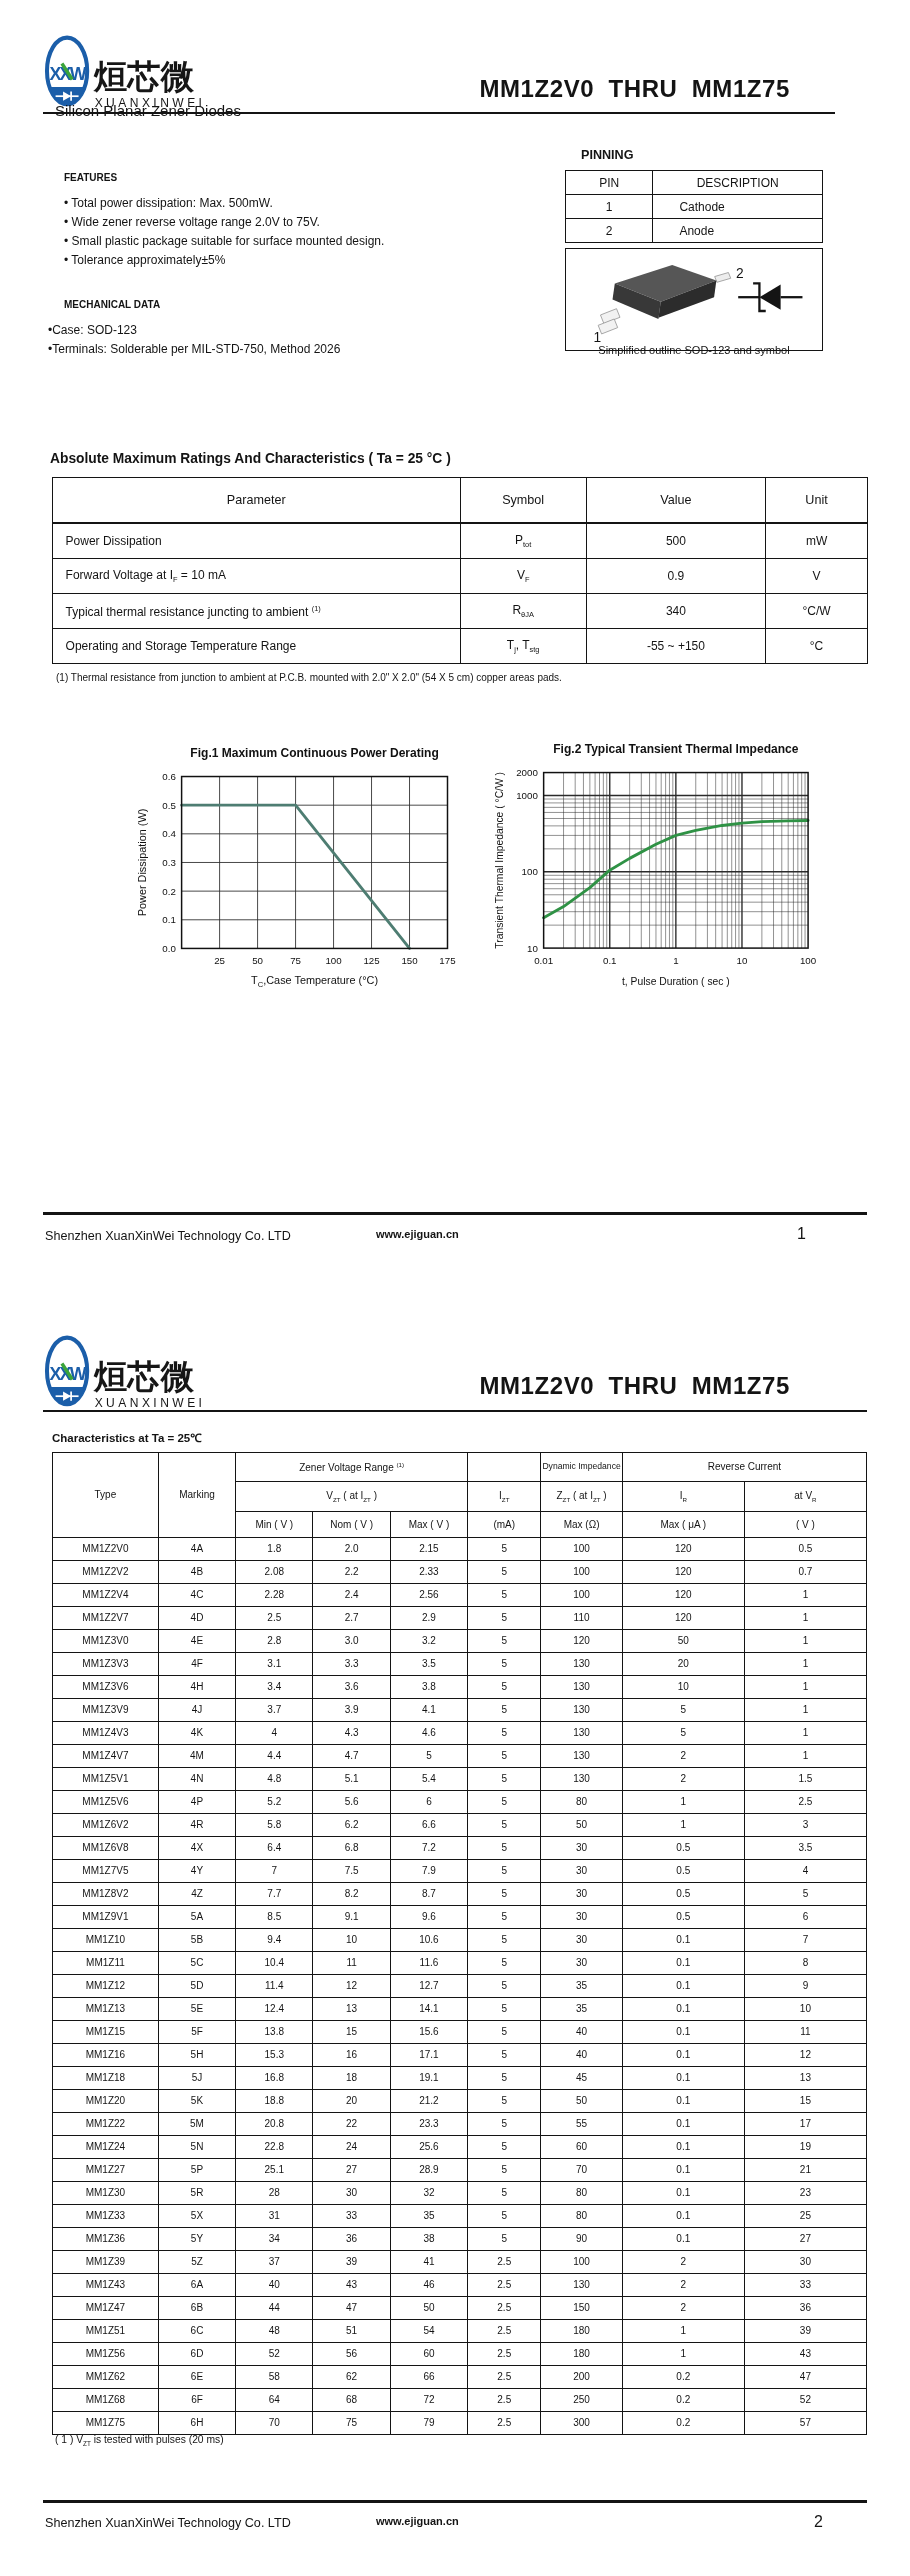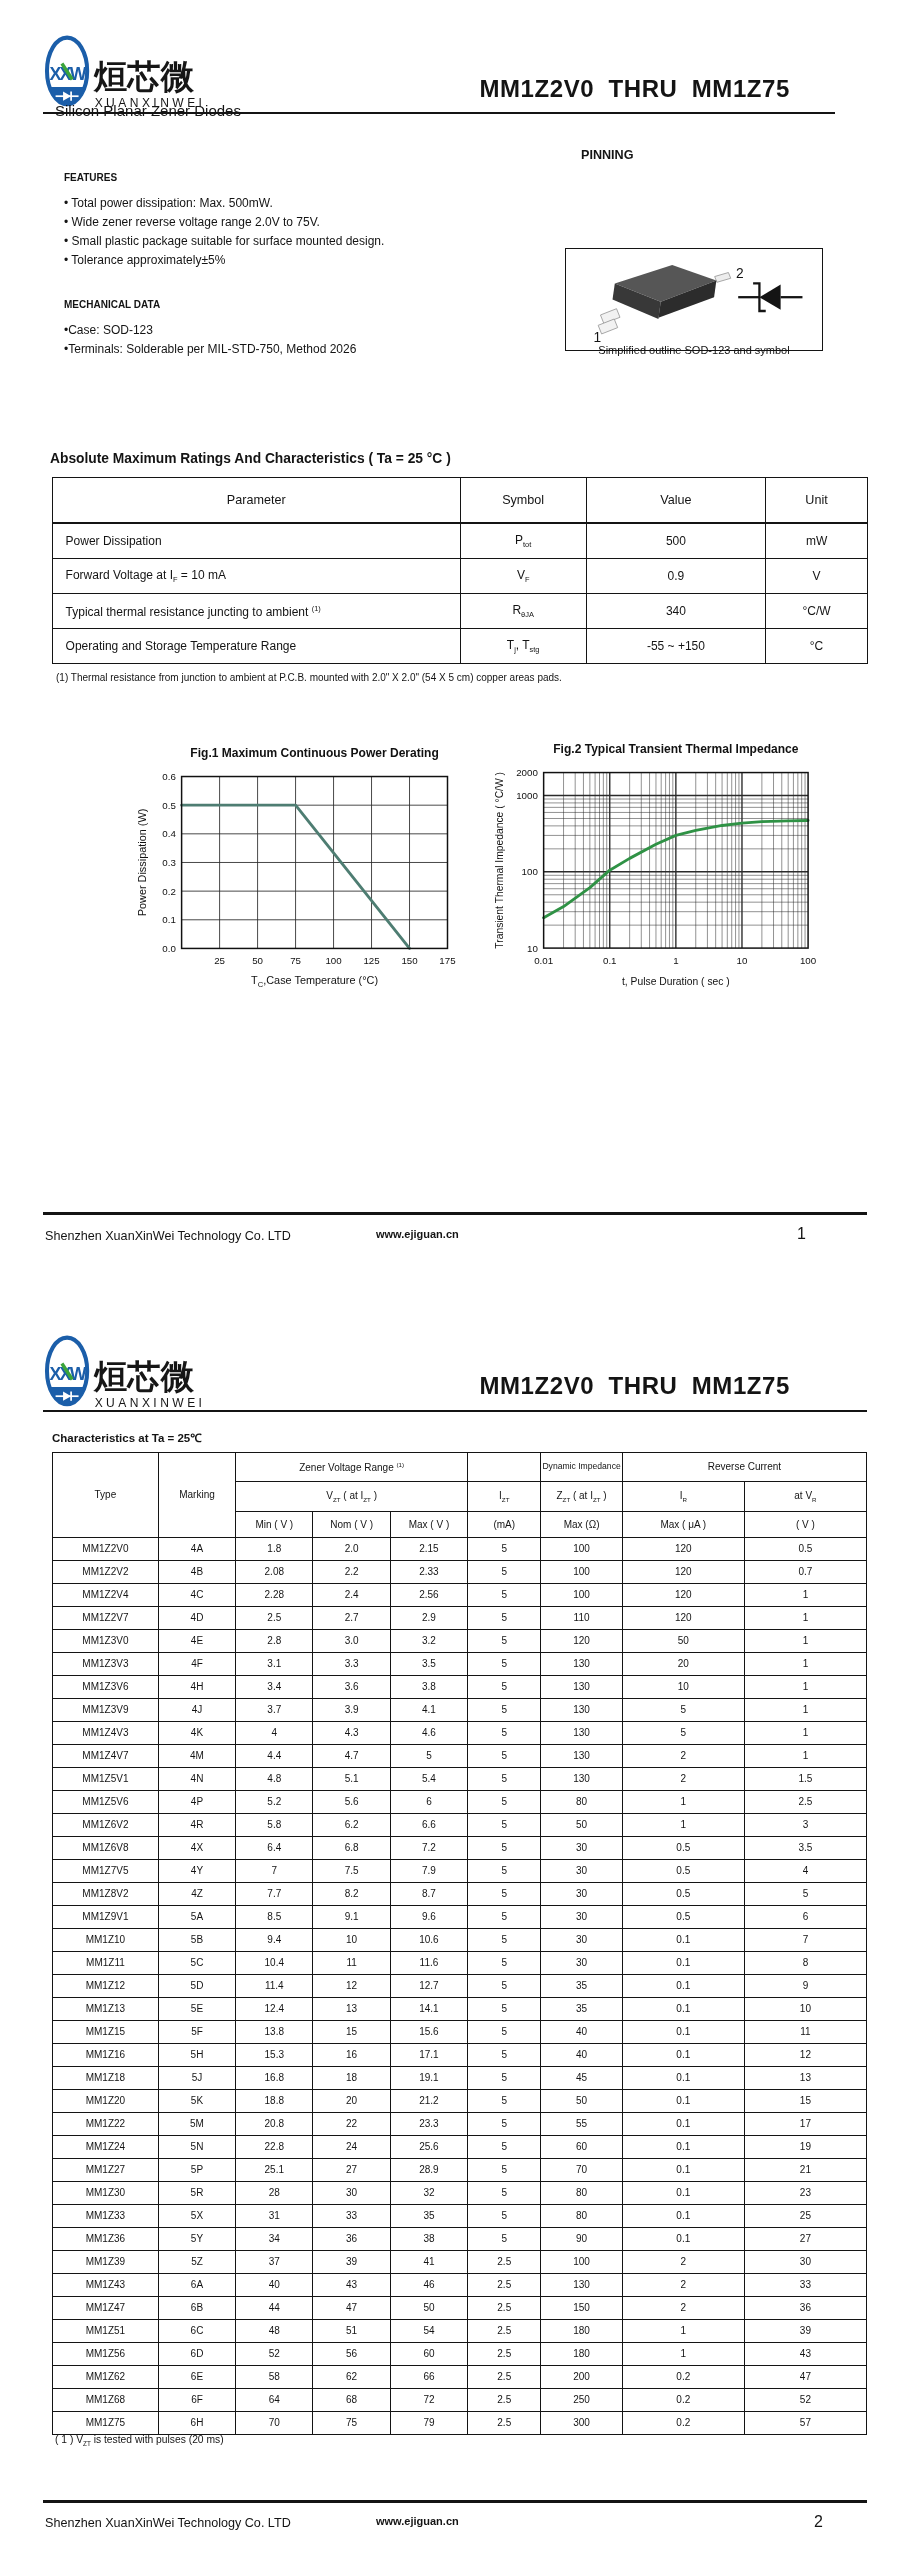--- a/index.html
+++ b/index.html
@@ -76,20 +76,40 @@
 
   <div class="abs sec-h" style="left:64px;top:172px">FEATURES</div>
   <div class="abs list" style="left:64px;top:194px">
     <div>• Total power dissipation: Max. 500mW.</div>
     <div>• Wide zener reverse voltage range 2.0V to 75V.</div>
     <div>• Small plastic package suitable for surface mounted design.</div>
     <div>• Tolerance approximately±5%</div>
   </div>
 
   <div class="abs pin-h" style="left:581px;top:148px">PINNING</div>
+  <table class="pinning abs" style="left:565px;top:170px">
+    <colgroup>
+        <col style="width:34%">
+        <col style="width:66%">
+      </colgroup>
+    <tbody>
+        <tr>
+      <th>PIN</th>
+      <th>DESCRIPTION</th>
+    </tr>
+    <tr>
+      <td>1</td>
+      <td class="desc">Cathode</td>
+    </tr>
+    <tr>
+      <td>2</td>
+      <td class="desc">Anode</td>
+    </tr>
+  </tbody>
+    </table>
 
   <div class="abs pkg-box" style="left:565px;top:248px">
     <svg width="256" height="101" viewBox="0 0 446 176">
 
       <polygon points="259,48 283,41 287,51 263,58" fill="#ededed" stroke="#9a9a9a" stroke-width="1.5"></polygon>
       <polygon points="85,60 185,28 262,55 165,92" fill="#565656"></polygon>
       <polygon points="85,60 165,92 161,122 81,88" fill="#383838"></polygon>
       <polygon points="165,92 262,55 258,84 161,120" fill="#2c2c2c"></polygon>
       <polygon points="60,115 88,104 94,119 66,130" fill="#f2f2f2" stroke="#9a9a9a" stroke-width="1.5"></polygon>
       <polygon points="56,133 84,122 90,137 62,148" fill="#f2f2f2" stroke="#9a9a9a" stroke-width="1.5"></polygon>
@@ -100,21 +120,21 @@
         <line x1="300" y1="84" x2="337" y2="84"></line>
         <path d="M326 60 L337 60 L337 108 L348 108" fill="none"></path>
         <polygon points="337,84 374,62 374,106" fill="#141414" stroke="none"></polygon>
         <line x1="374" y1="84" x2="412" y2="84"></line>
       </g>
     </svg>
     <div style="text-align:center;font-size:11px;margin-top:-8px">Simplified outline SOD-123 and symbol</div>
   </div>
 
   <div class="abs sec-h" style="left:64px;top:299px">MECHANICAL DATA</div>
-  <div class="abs list" style="left:64px;top:321px">
+  <div class="abs list" style="left:48px;top:321px">
     <div>•Case: SOD-123</div>
     <div>•Terminals: Solderable per MIL-STD-750, Method 2026</div>
   </div>
 
   <div class="abs" style="left:50px;top:451px;font-size:13.8px;font-weight:bold">Absolute Maximum Ratings And Characteristics  ( Ta = 25 °C )</div>
   <table class="ratings abs" style="left:52px;top:477px">
     <colgroup>
         <col style="width:50%">
         <col style="width:15.5%">
         <col style="width:22%">

